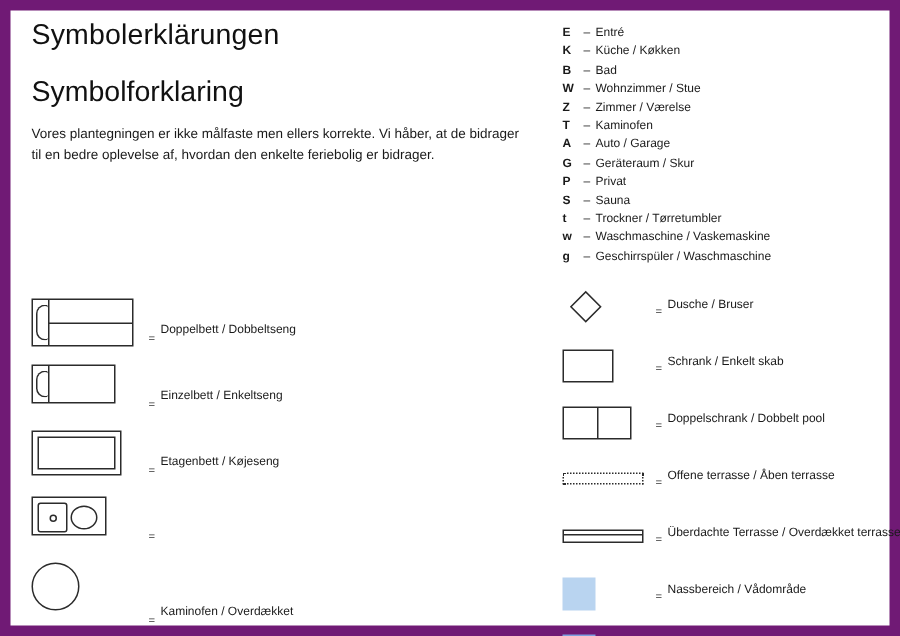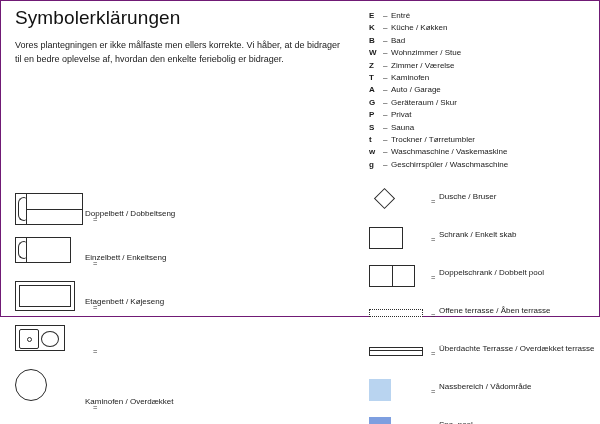--- a/index.html
+++ b/index.html
@@ -10,23 +10,23 @@
     width: 600px;
     height: 424px;
     background: #ffffff;
     font-family: "Liberation Sans", sans-serif;
     color: #1a1a1a;
     overflow: hidden;
   }
   .page {
     position: relative;
     width: 600px;
-    height: 317px;
+    height: 424px;
     box-sizing: border-box;
-    border: 1px solid #701a75;
+    border: 7px solid #701a75;
     background: #ffffff;
   }
 
   
   .left-col {
     position: absolute;
     left: 14px;
     top: 6px;
     width: 330px;
   }
@@ -69,21 +69,21 @@
   }
   .leg-lead {
     position: absolute;
     left: 78px;
     top: 22px;
     font-size: 7.5px;
     color: #333;
   }
   .leg-text {
     position: absolute;
-    left: 70px;
+    left: 86px;
     top: 16px;
     font-size: 8px;
     color: #1a1a1a;
     white-space: nowrap;
   }
 
   
   .bed {
     box-sizing: border-box;
     border: 1px solid #2b2b2b;
@@ -268,20 +268,21 @@
     width: 22px; height: 22px;
   }
 </style>
 </head>
 <body>
 
 <div class="page">
 
   <div class="left-col">
     <h1 class="title-de">Symbolerklärungen</h1>
+    <h1 class="title-da">Symbolforklaring</h1>
     <div class="para">
       <div>Vores plantegningen er ikke målfaste men ellers korrekte. Vi håber, at de bidrager</div>
       <div>til en bedre oplevelse af, hvordan den enkelte feriebolig er bidrager.</div>
     </div>
   </div>
 
   <div class="legend-left">
 
     <div class="leg-row">
       <div class="leg-sym">

